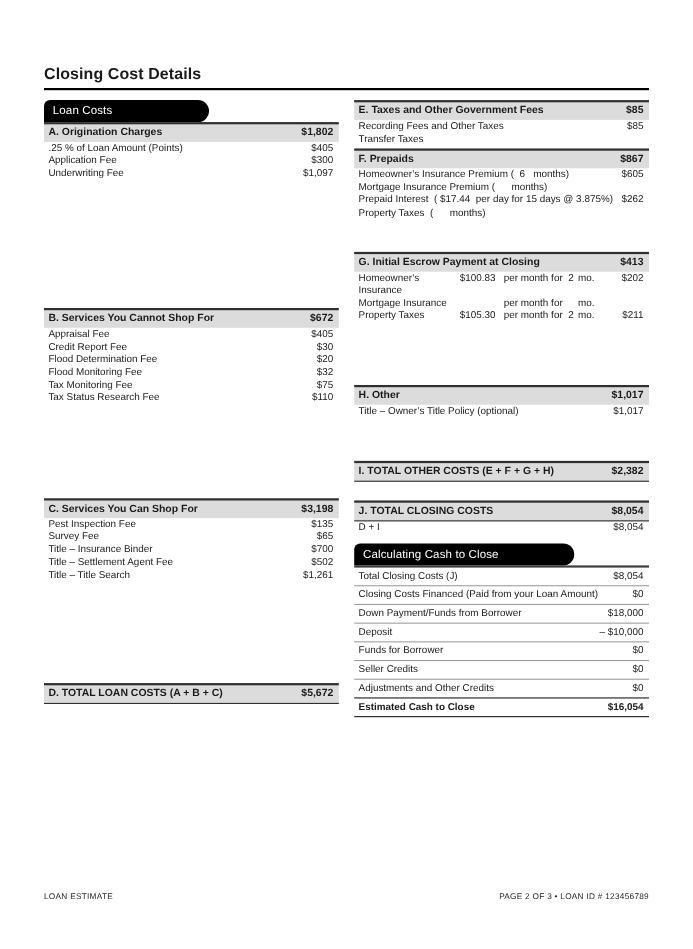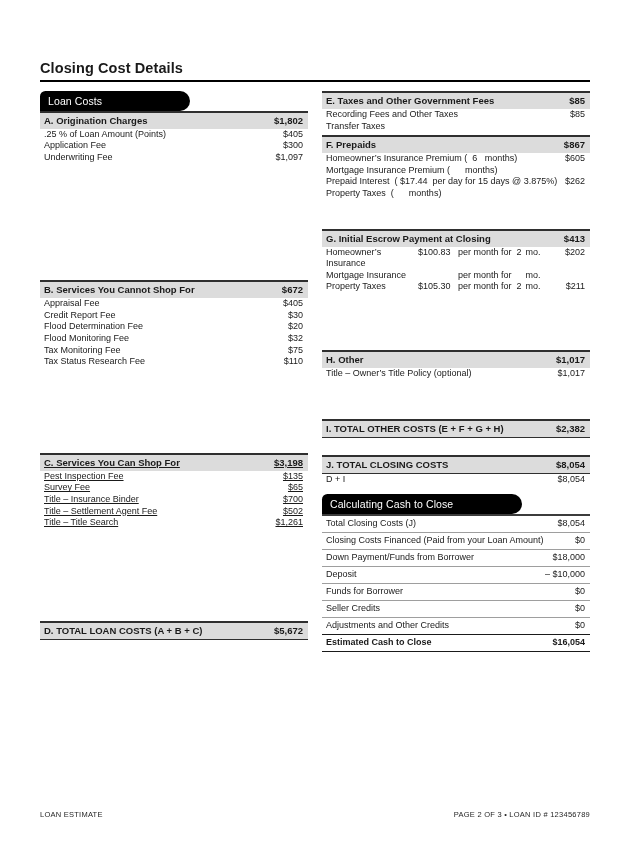--- a/index.html
+++ b/index.html
@@ -34,21 +34,21 @@
 
   .grow { display:flex; padding:0 5px 0 4px; font-size:9px; line-height:11.6px; }
   .g-label { width:92px; }
   .g-rate { width:36px; text-align:left; }
   .g-per { padding:0 3px 0 4px; }
   .g-months { width:9px; text-align:center; }
   .g-mo { padding-left:2px; }
   .g-amt { flex:1; text-align:right; }
 
   .sec-b { margin-top:117px; }
-  .sec-c { margin-top:85px;text-decoration:underline; }
+  .sec-c { margin-top:85px; }
   .sec-d { margin-top:92px; }
   .sec-f { margin-top:3px; }
   .sec-g { margin-top:29px; }
   .sec-h { margin-top:57px; }
   .sec-i { margin-top:39px; }
   .sec-j { margin-top:17px; }
   .cash-tab-wrap { margin-top:9px; }
 
   .cash-table { border-top:2px solid #3c3c3c; }
   .crow { display:flex; justify-content:space-between; align-items:flex-start;

